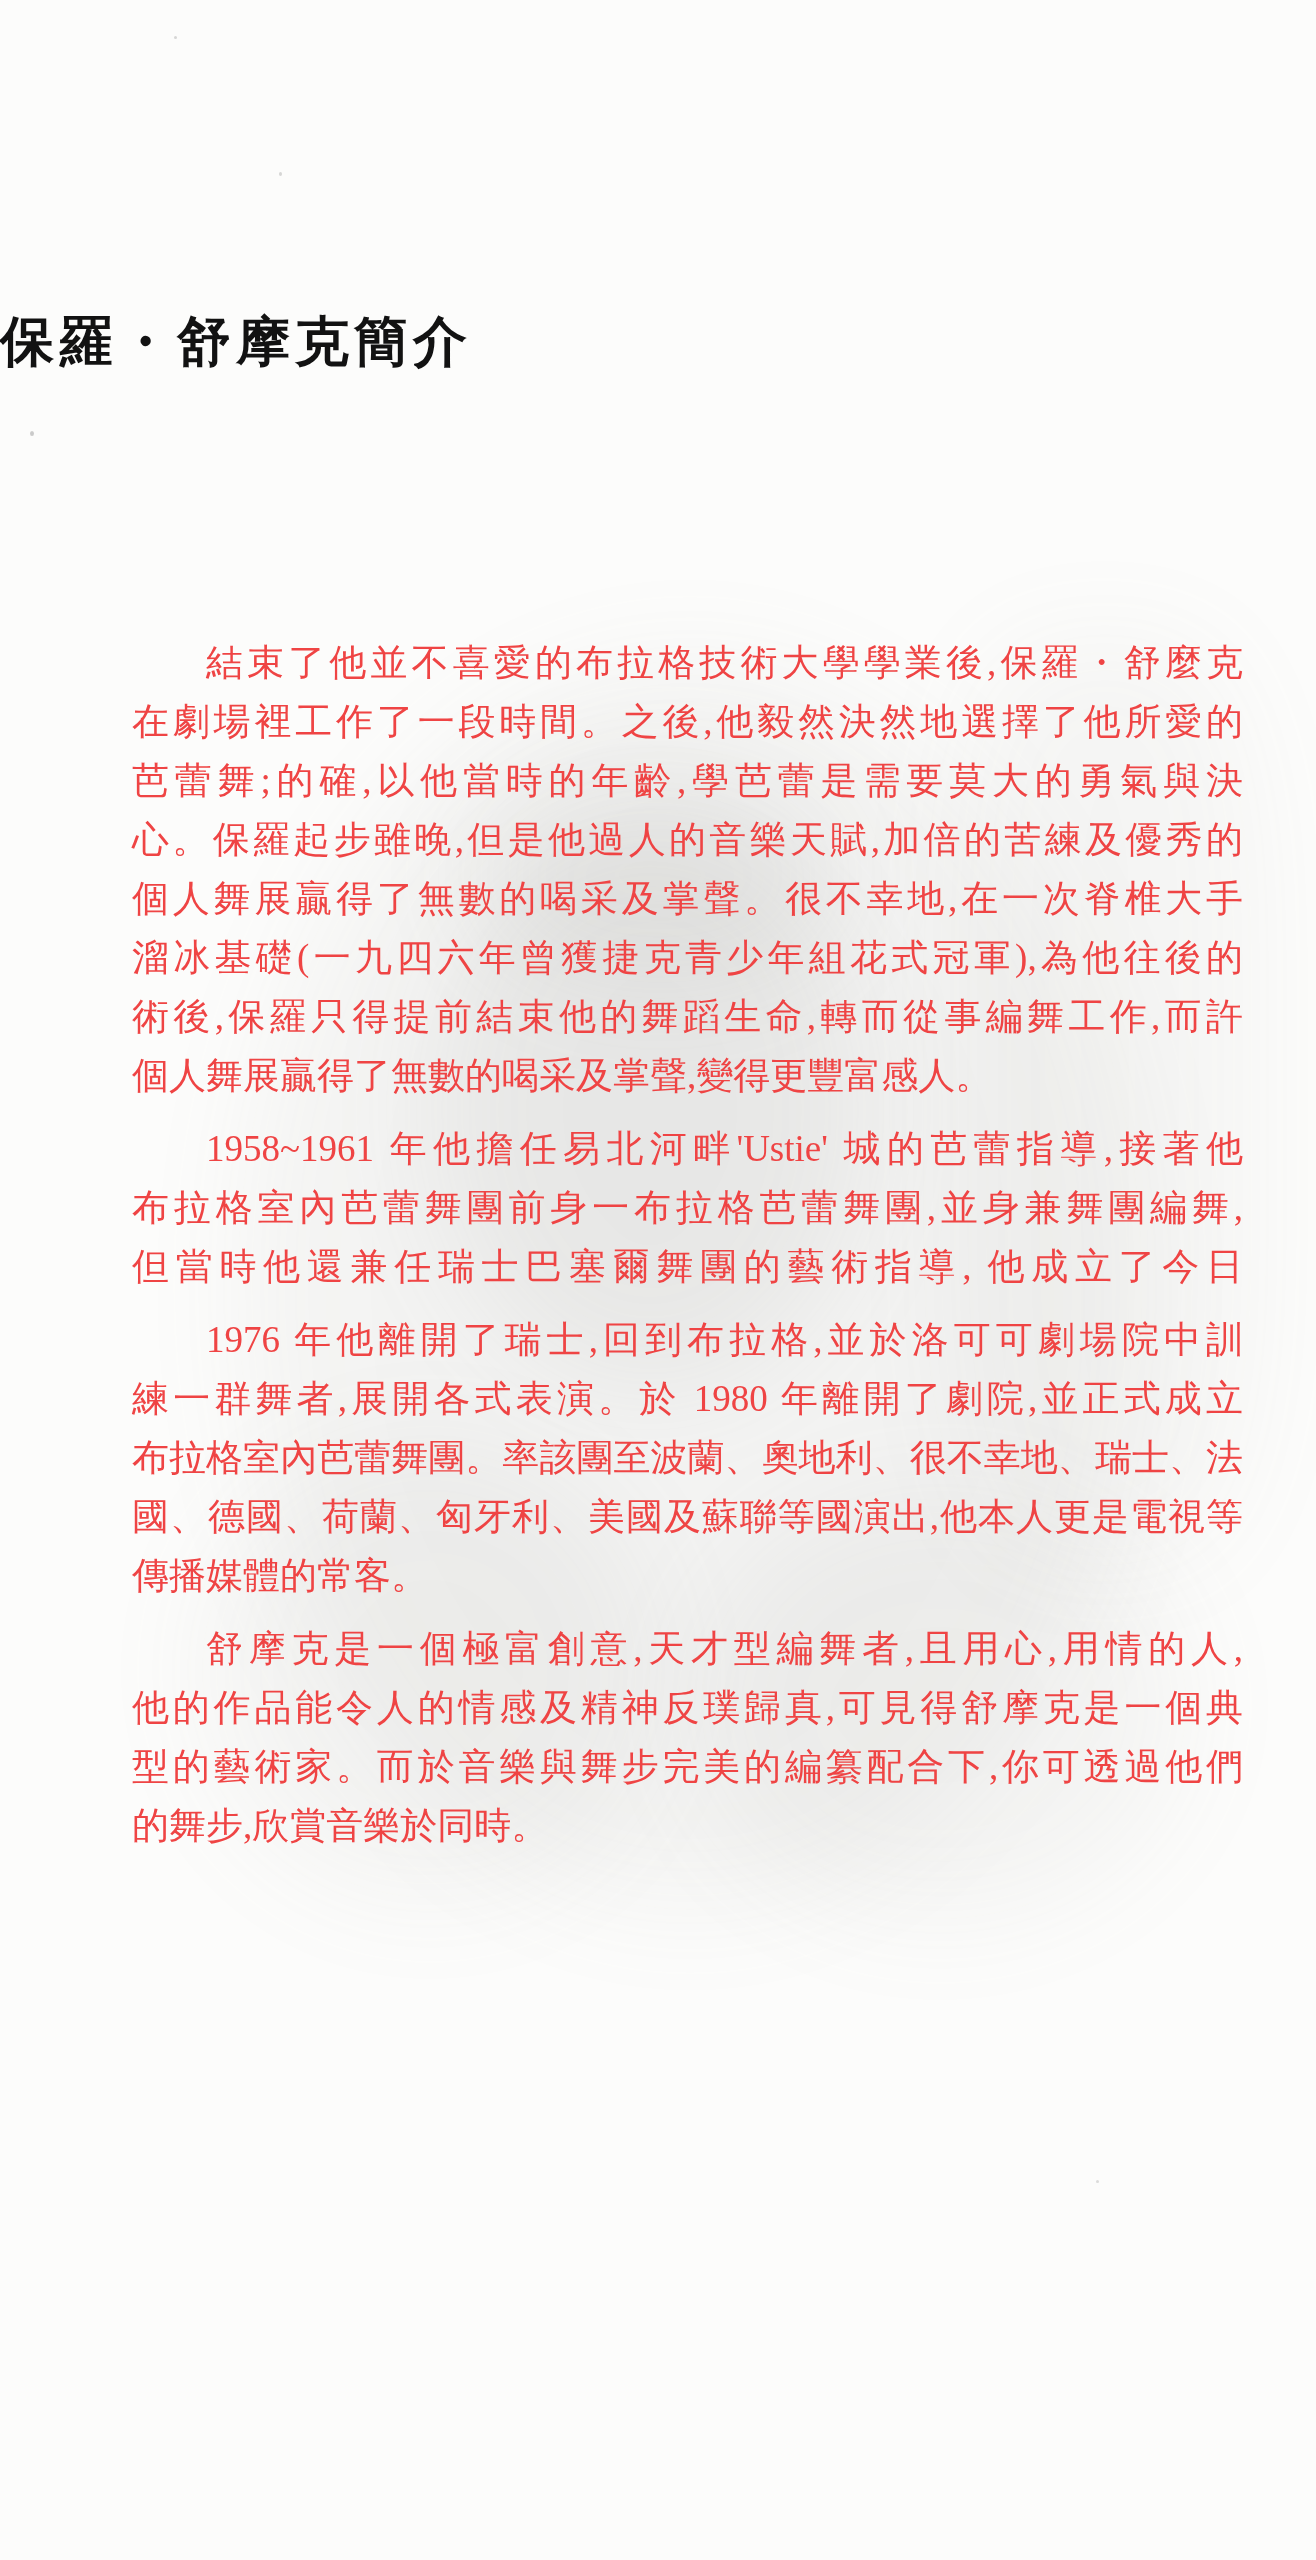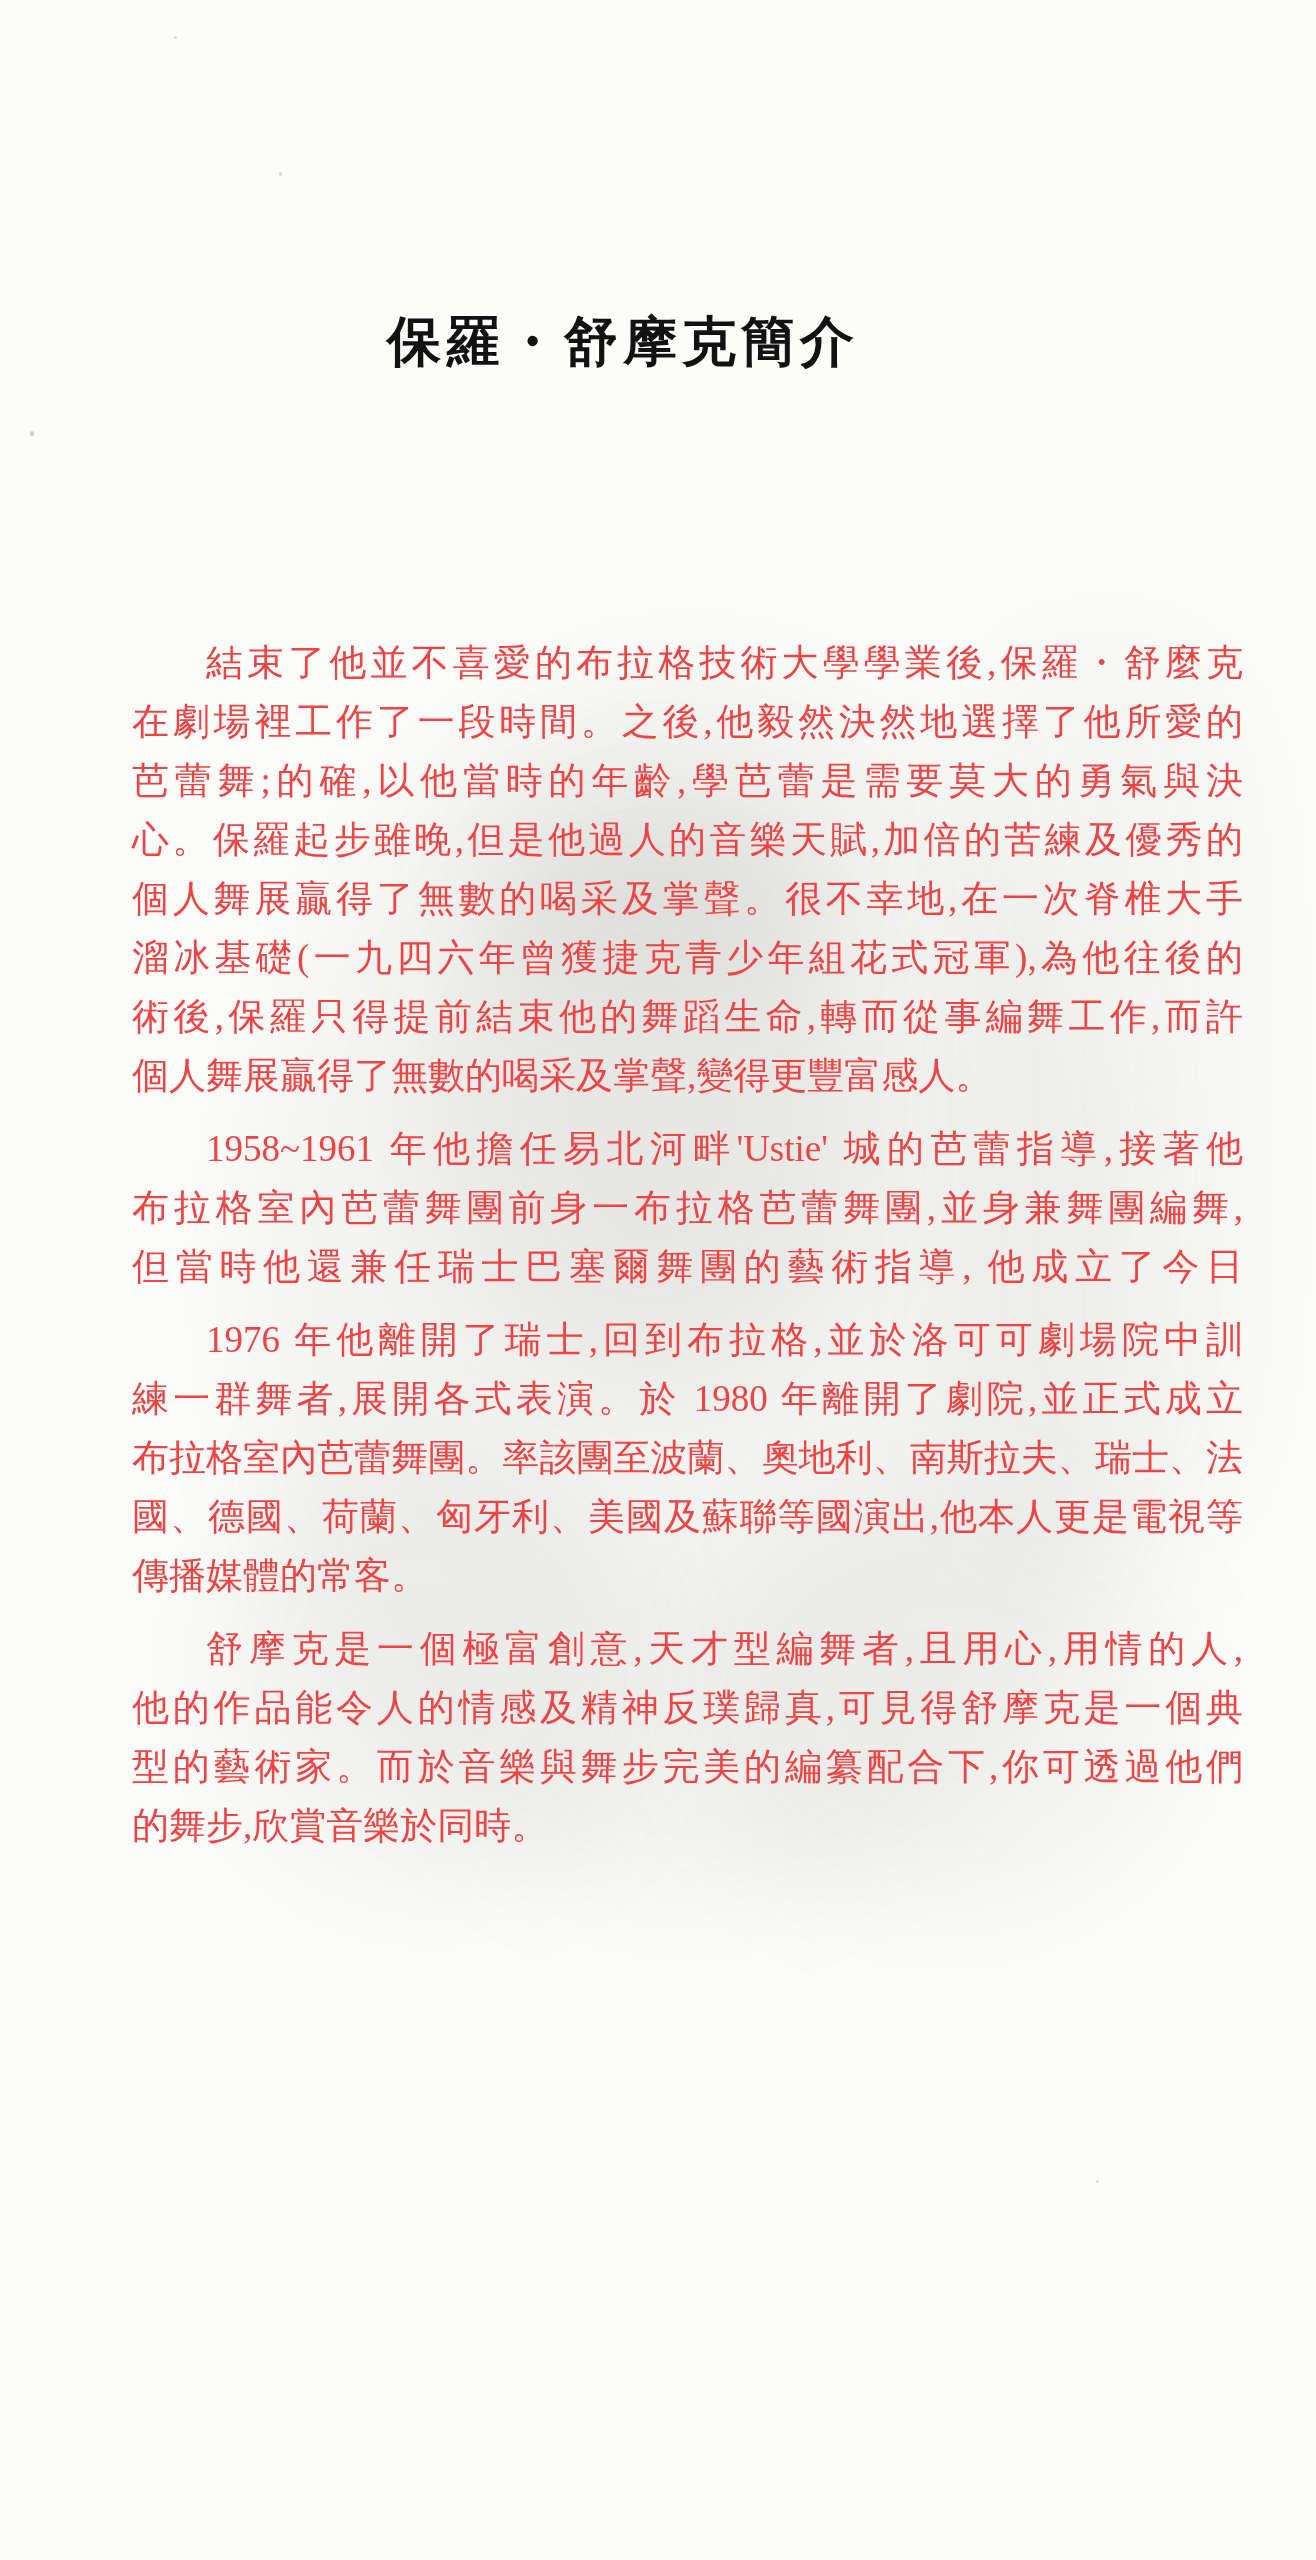--- a/index.html
+++ b/index.html
@@ -25,21 +25,20 @@
   .s2{left:174px;top:36px;width:3px;height:3px;opacity:.35;}
   .s3{left:279px;top:172px;width:3px;height:4px;opacity:.35;}
   .s4{left:1096px;top:2180px;width:3px;height:3px;opacity:.3;}
 
   .title{
     position:absolute;
     top:306px;
     left:0;
     width:1246px;
     margin:0;
-    text-align:center;
     font-family:"Liberation Sans",sans-serif;
     font-weight:700;
     font-size:54px;
     letter-spacing:5px;
     color:#121212;
   }
   .body{
     position:absolute;
     left:132px;
     top:633px;
@@ -86,21 +85,21 @@
     <div class="ln">溜冰基礎(一九四六年曾獲捷克青少年組花式冠軍),為他往後的</div>
     <div class="ln">術後,保羅只得提前結束他的舞蹈生命,轉而從事編舞工作,而許</div>
     <div class="ln end">個人舞展贏得了無數的喝采及掌聲,變得更豐富感人。</div>
 
     <div class="ln ind p">1958~1961 年他擔任易北河畔'Ustie' 城的芭蕾指導,接著他</div>
     <div class="ln">布拉格室內芭蕾舞團前身一布拉格芭蕾舞團,並身兼舞團編舞,</div>
     <div class="ln">但當時他還兼任瑞士巴塞爾舞團的藝術指導, 他成立了今日</div>
 
     <div class="ln ind p">1976 年他離開了瑞士,回到布拉格,並於洛可可劇場院中訓</div>
     <div class="ln">練一群舞者,展開各式表演。於 1980 年離開了劇院,並正式成立</div>
-    <div class="ln">布拉格室內芭蕾舞團。率該團至波蘭、奧地利、南斯拉夫、瑞士、法</div>
+    <div class="ln">布拉格室內芭蕾舞團。率該團至波蘭、奧地利、很不幸地、瑞士、法</div>
     <div class="ln">國、德國、荷蘭、匈牙利、美國及蘇聯等國演出,他本人更是電視等</div>
     <div class="ln end">傳播媒體的常客。</div>
 
     <div class="ln ind p">舒摩克是一個極富創意,天才型編舞者,且用心,用情的人,</div>
     <div class="ln">他的作品能令人的情感及精神反璞歸真,可見得舒摩克是一個典</div>
     <div class="ln">型的藝術家。而於音樂與舞步完美的編纂配合下,你可透過他們</div>
     <div class="ln end">的舞步,欣賞音樂於同時。</div>
   </div>
 
 </div>

